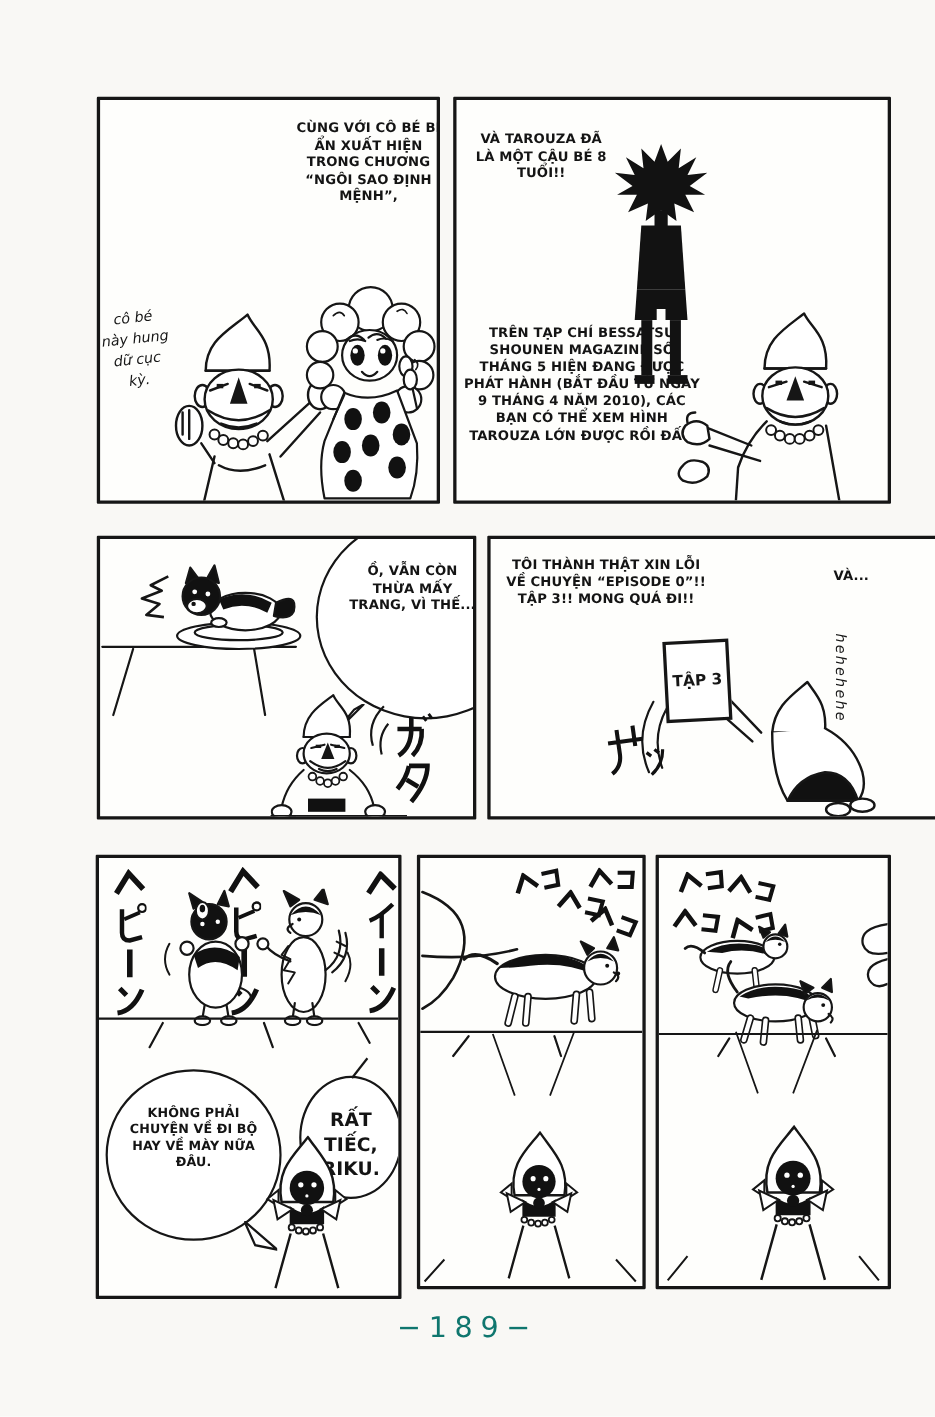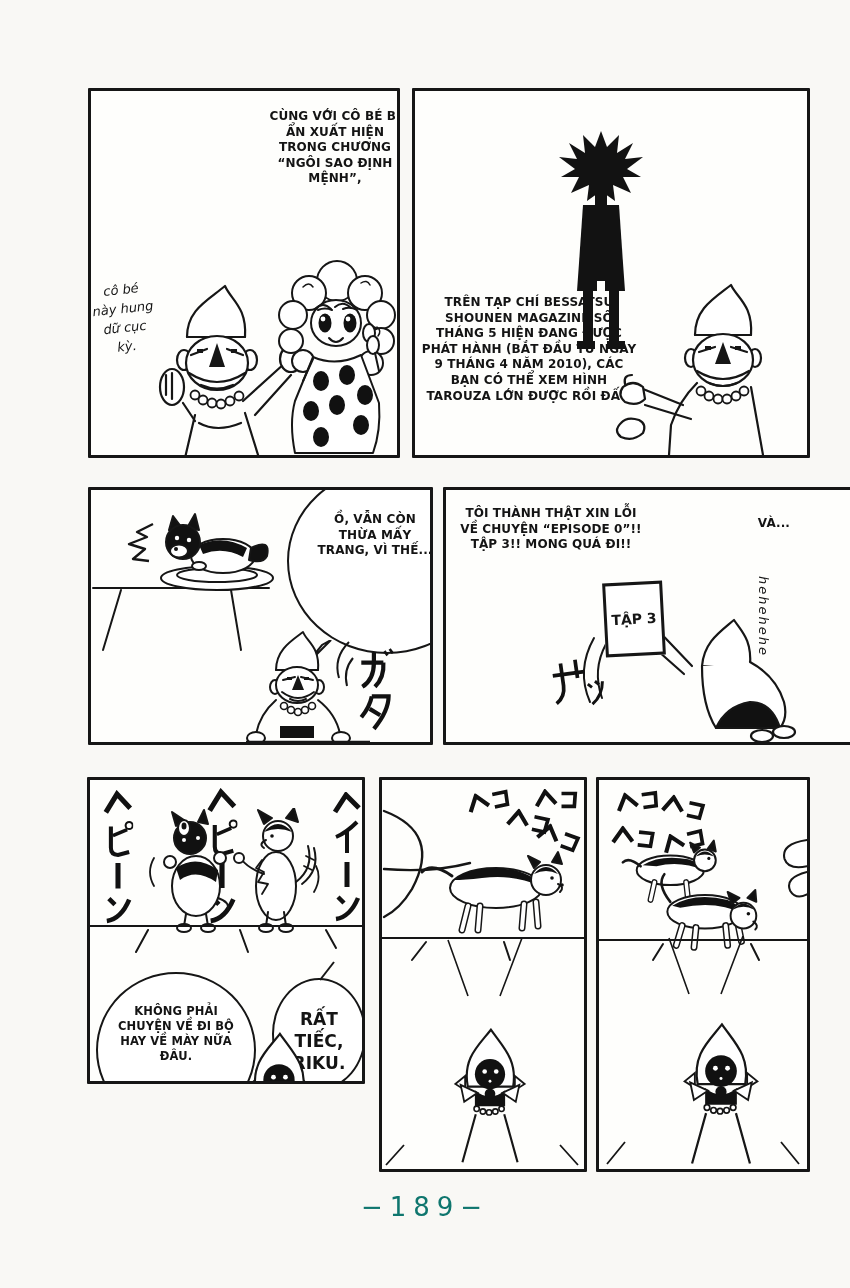--- a/index.html
+++ b/index.html
@@ -146,20 +146,21 @@
             <ellipse cx="38" cy="158" rx="8" ry="10"></ellipse>
           <ellipse cx="64" cy="152" rx="8" ry="10"></ellipse>
             <ellipse cx="88" cy="172" rx="8" ry="10"></ellipse>
           <ellipse cx="48" cy="184" rx="8" ry="10"></ellipse>
         </g>
       </g>
     </svg>
   </div>
 
   <div class="panel" style="left:412px;top:88px;width:398px;height:370px;">
+    <div class="txt" style="left:12px;top:28px;width:130px;">VÀ TAROUZA ĐÃ LÀ MỘT CẬU BÉ 8 TUỔI!!</div>
     <div class="txt" style="left:6px;top:204px;width:216px;">TRÊN TẠP CHÍ BESSATSU SHOUNEN MAGAZINE SỐ THÁNG 5 HIỆN ĐANG ĐƯỢC PHÁT HÀNH (BẮT ĐẦU TỪ NGÀY 9 THÁNG 4 NĂM 2010), CÁC BẠN CÓ THỂ XEM HÌNH TAROUZA LỚN ĐƯỢC RỒI ĐẤY.</div>
 
     <svg class="fig" style="left:142px;top:40px;" width="88" height="235" viewBox="0 0 88 235">
       <g fill="#121212">
         <polygon points="44,0 50,16 62,4 60,22 76,12 68,28 86,26 70,38 84,46 66,46 74,62 56,54 58,70 44,60 30,70 32,54 14,62 22,46 4,46 18,38 2,26 20,28 12,12 28,22 26,4 38,16"></polygon>
         <rect x="38" y="60" width="12" height="16"></rect>
         <path d="M26,74 L62,74 L66,132 L22,132 Z"></path>
         <path d="M22,132 L66,132 L68,160 L48,160 L48,150 L40,150 L40,160 L20,160 Z"></path>
         <rect x="26" y="160" width="10" height="50"></rect>
           <rect x="52" y="160" width="10" height="50"></rect>
@@ -293,21 +294,21 @@
 
     <div class="card" style="left:158px;top:92px;width:54px;height:68px;transform:rotate(-3deg);">
       <span>TẬP 3</span>
     </div>
 
     <svg class="fig" style="left:104px;top:162px;transform:rotate(-8deg);" width="54" height="58" viewBox="0 0 58 58" role="img" aria-label="サッ">
       <use href="#sym-satsu" width="58" height="58"></use>
     </svg>
   </div>
 
-  <div class="panel" style="left:87px;top:777px;width:278px;height:307px;">
+  <div class="panel" style="left:87px;top:777px;width:278px;height:404px;">
     <svg class="fig" style="left:12px;top:10px;" width="32" height="134" viewBox="0 0 30 132" role="img" aria-label="ヘピーン">
       <use href="#sym-hepin" width="30" height="132"></use>
     </svg>
     <svg class="fig" style="left:116px;top:8px;" width="32" height="136" viewBox="0 0 30 132" role="img" aria-label="ヘピーン">
       <use href="#sym-hepin" width="30" height="132"></use>
     </svg>
     <svg class="fig" style="left:242px;top:12px;" width="30" height="132" viewBox="0 0 30 132" role="img" aria-label="ヘイーン">
       <use href="#sym-hein" width="30" height="132"></use>
     </svg>
 

